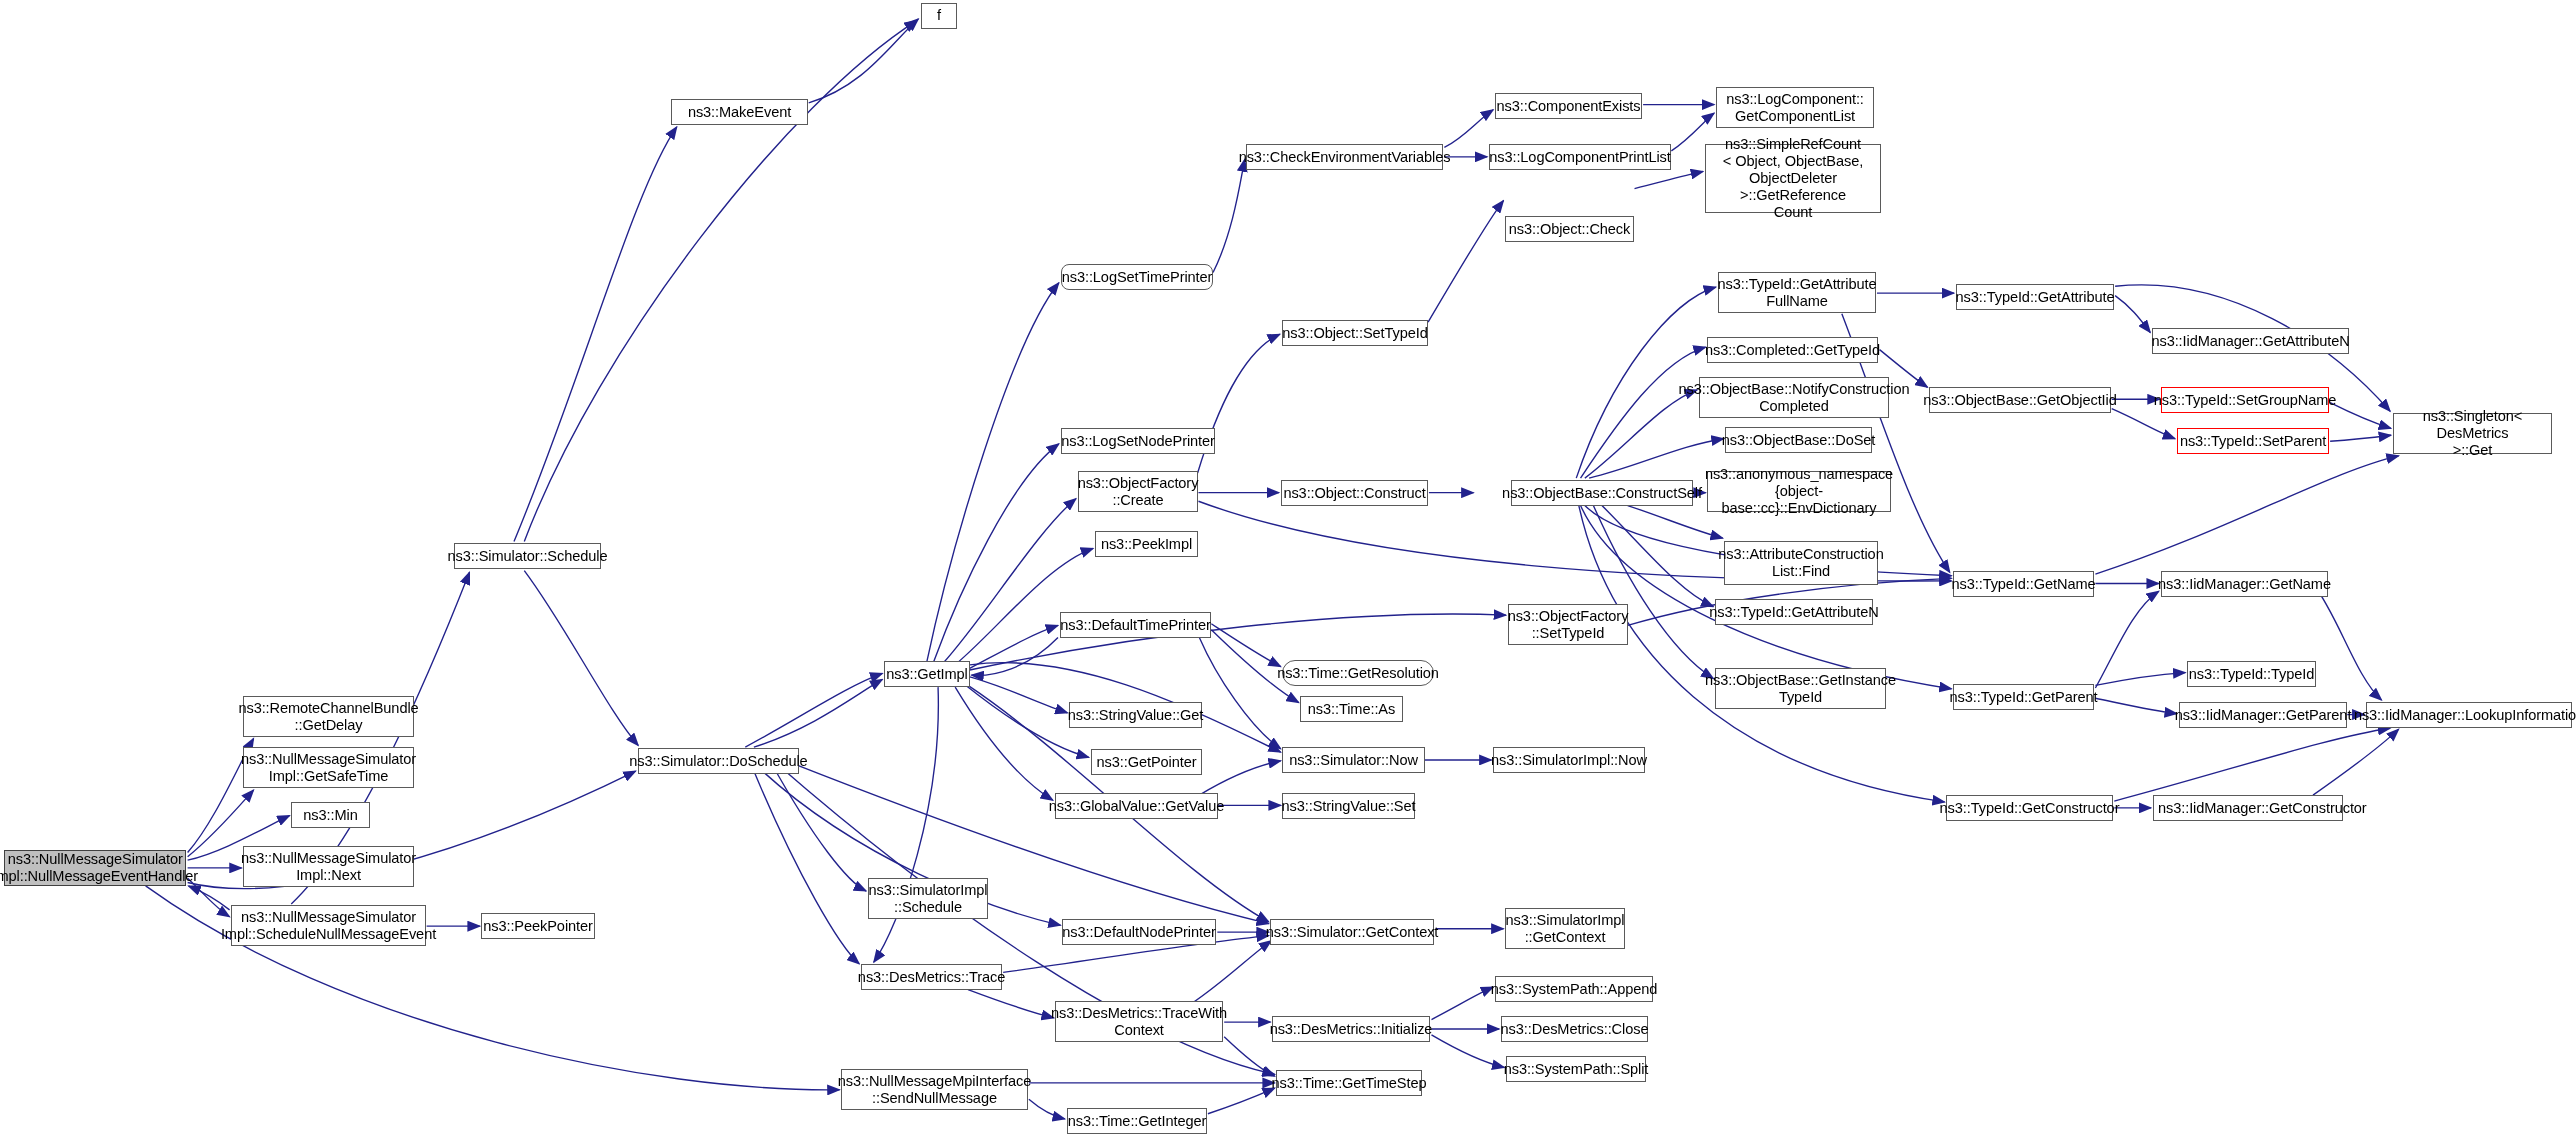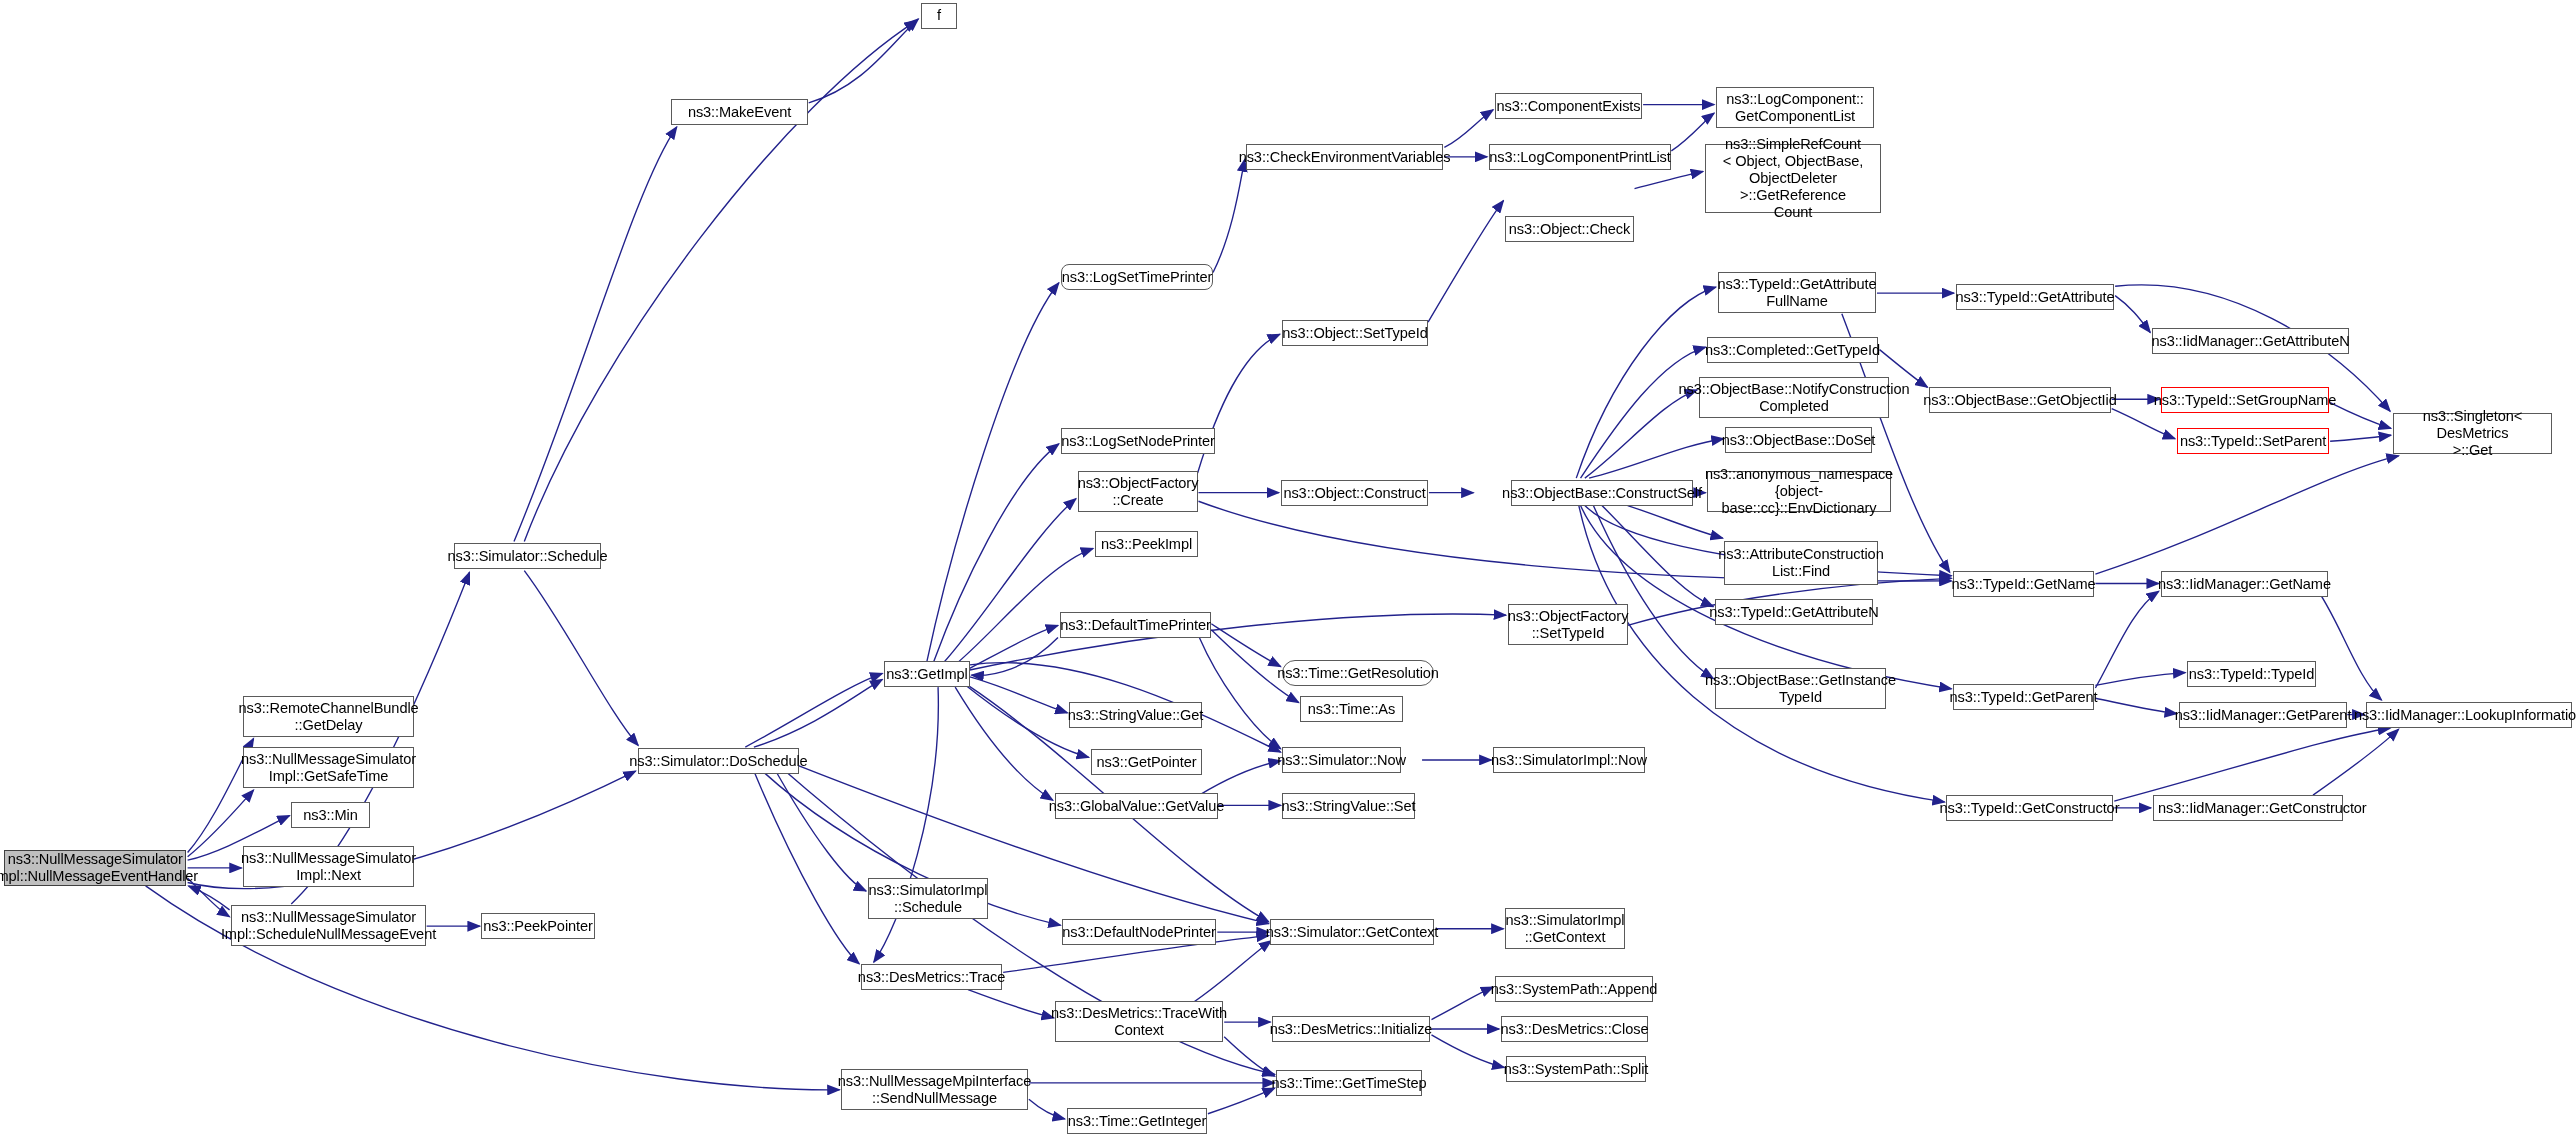--- a/index.html
+++ b/index.html
@@ -204,21 +204,21 @@
       <div class="node" style="left: 243px; top: 696px; width: 171px; height: 41px;"><span>ns3::RemoteChannelBundle
 ::GetDelay</span></div>
       <div class="node" style="left: 1300px; top: 696px; width: 103px; height: 26px;"><span>ns3::Time::As</span></div>
       <div class="node" style="left: 1953px; top: 684px; width: 141px; height: 26px;"><span>ns3::TypeId::GetParent</span></div>
       <div class="node" style="left: 2179px; top: 702px; width: 168px; height: 26px;"><span>ns3::IidManager::GetParent</span></div>
       <div class="node" style="left: 2366px; top: 702px; width: 206px; height: 26px;"><span>ns3::IidManager::LookupInformation</span></div>
       <div class="node" style="left: 1069px; top: 702px; width: 133px; height: 26px;"><span>ns3::StringValue::Get</span></div>
       <div class="node" style="left: 243px; top: 747px; width: 171px; height: 41px;"><span>ns3::NullMessageSimulator
 Impl::GetSafeTime</span></div>
       <div class="node" style="left: 638px; top: 748px; width: 161px; height: 26px;"><span>ns3::Simulator::DoSchedule</span></div>
-      <div class="node" style="left: 1282px; top: 747px; width: 119px; height: 26px;"><span>ns3::Simulator::Now</span></div>
+      <div class="node" style="left: 1282px; top: 747px; width: 143px; height: 26px;"><span>ns3::Simulator::Now</span></div>
       <div class="node" style="left: 1493px; top: 747px; width: 152px; height: 26px;"><span>ns3::SimulatorImpl::Now</span></div>
       <div class="node" style="left: 1091px; top: 749px; width: 111px; height: 26px;"><span>ns3::GetPointer</span></div>
       <div class="node" style="left: 291px; top: 802px; width: 79px; height: 26px;"><span>ns3::Min</span></div>
       <div class="node" style="left: 1055px; top: 793px; width: 163px; height: 26px;"><span>ns3::GlobalValue::GetValue</span></div>
       <div class="node" style="left: 1282px; top: 793px; width: 133px; height: 26px;"><span>ns3::StringValue::Set</span></div>
       <div class="node" style="left: 1946px; top: 795px; width: 167px; height: 26px;"><span>ns3::TypeId::GetConstructor</span></div>
       <div class="node" style="left: 2153px; top: 795px; width: 190px; height: 26px; padding-left: 32px;"><span>ns3::IidManager::GetConstructor</span></div>
       <div class="node" style="left: 243px; top: 846px; width: 171px; height: 41px;"><span>ns3::NullMessageSimulator
 Impl::Next</span></div>
       <div class="node root" style="left: 4.3px; top: 850px; width: 182px; height: 36px;"><span>ns3::NullMessageSimulator

